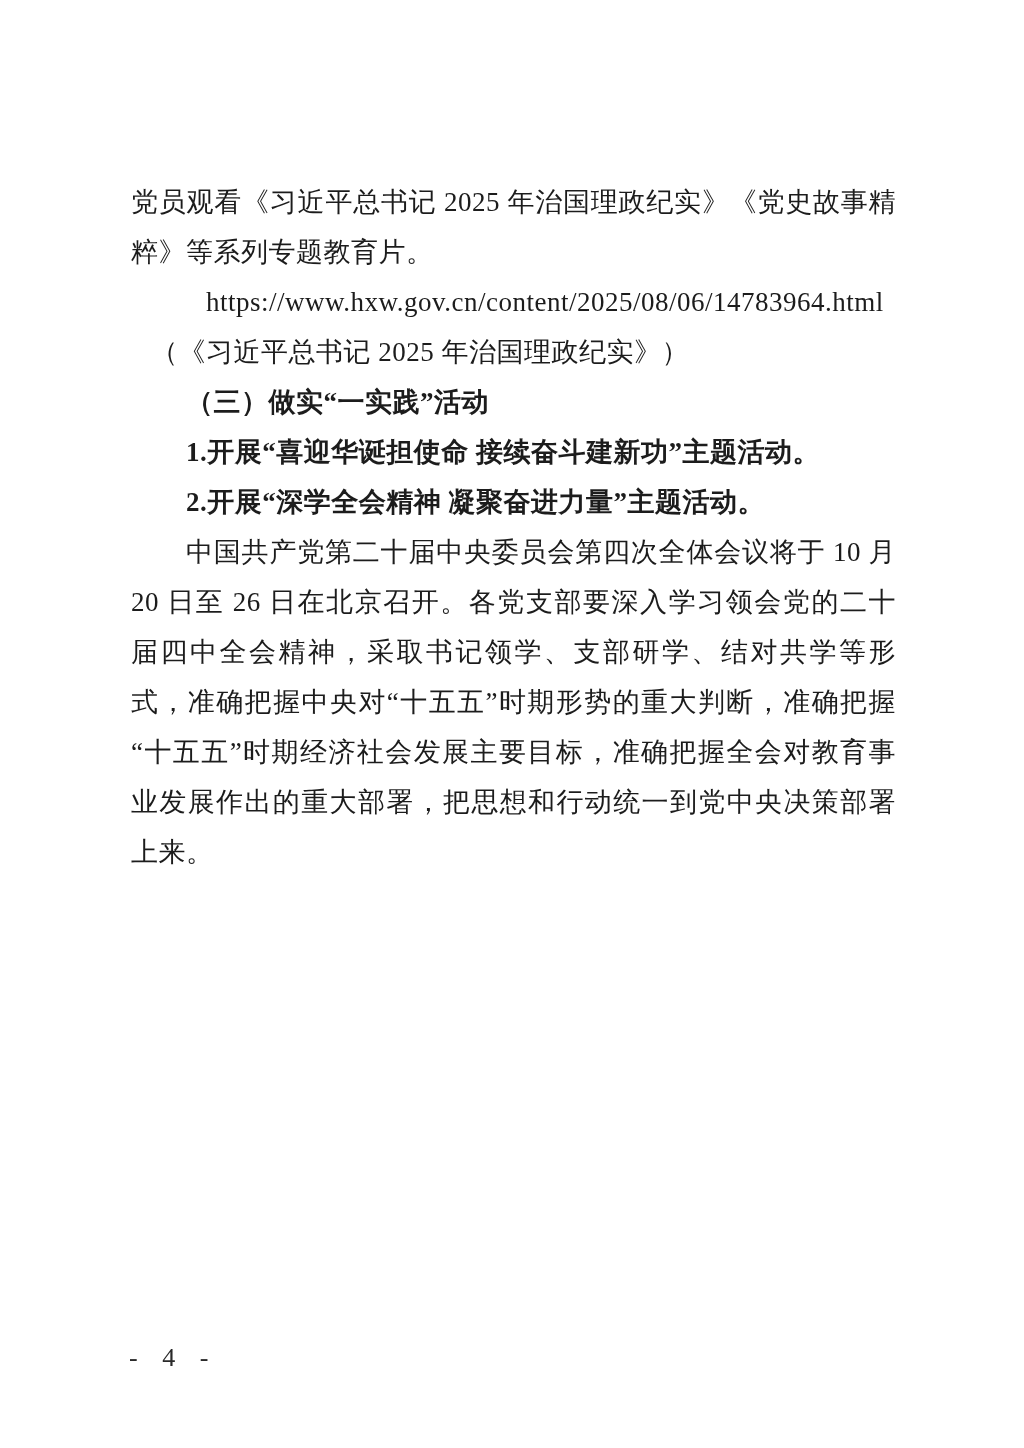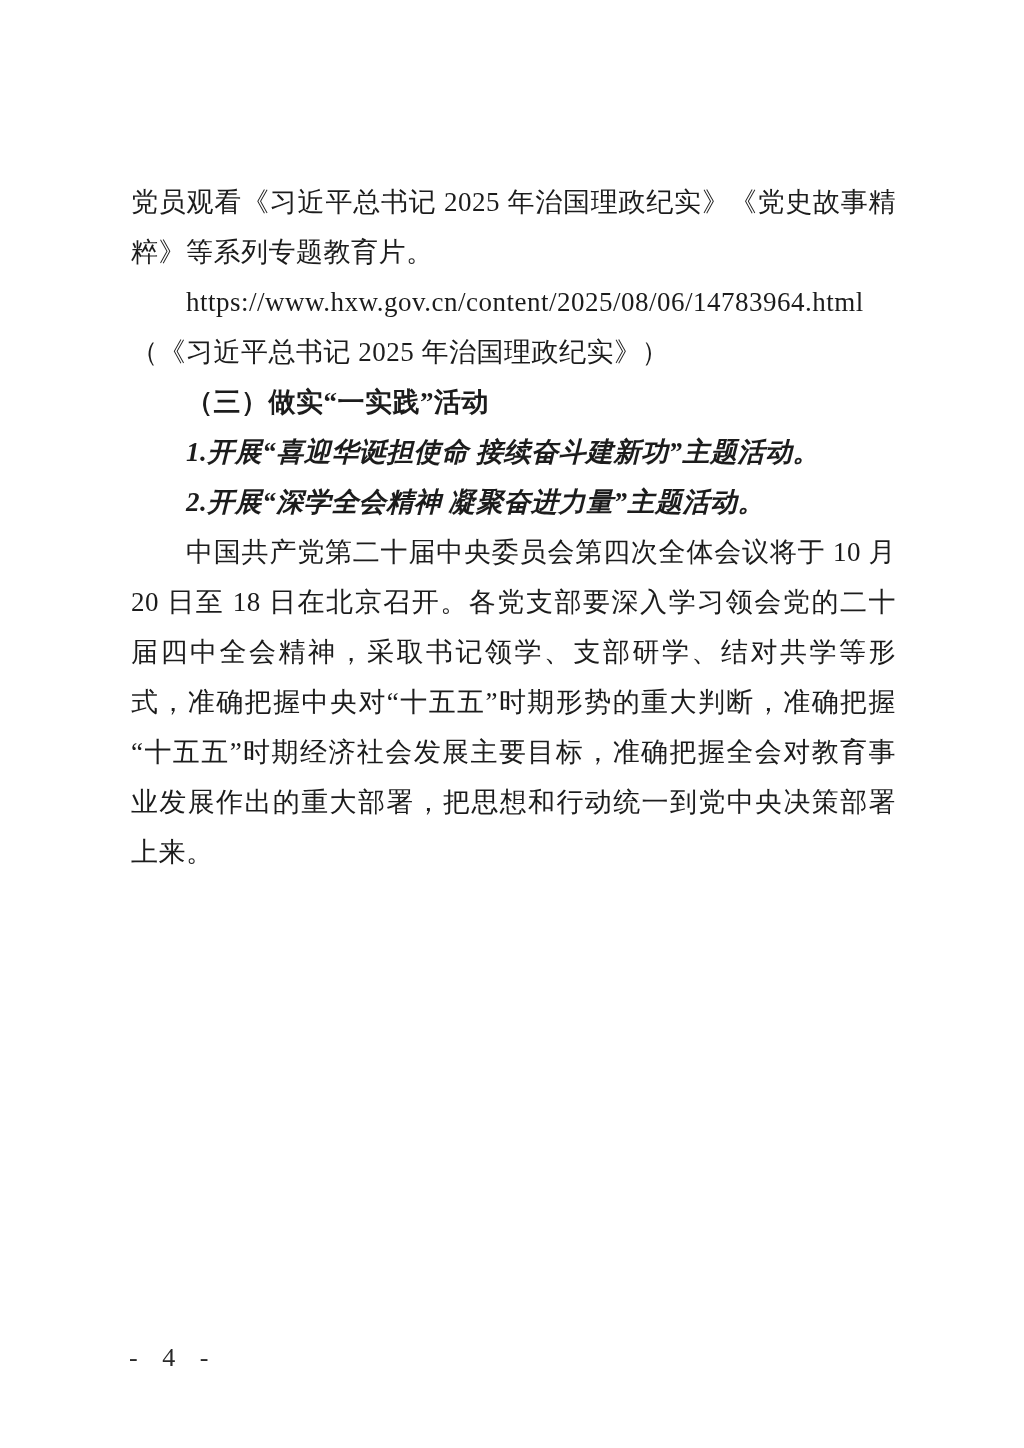--- a/index.html
+++ b/index.html
@@ -28,28 +28,27 @@
     width: 765px;
   }
   p.line {
     margin: 0;
     font-size: 27px;
     line-height: 50px;
     text-align: justify;
     letter-spacing: 0.5px;
   }
   p.indent { text-indent: 55px; }
-  p.url { word-break: break-all; }
+  p.url { word-break: break-all; margin-left: 20px; }
   p.heading-kai {
     
     font-weight: 700;
   }
   p.heading-bold {
     font-weight: 700;
-    font-style: italic;
   }
   .footer-pagenum {
     position: absolute;
     left: 129px;
     top: 1341px;
     font-size: 26px;
     line-height: 34px;
     letter-spacing: 9px;
     color: #2a2a2a;
     white-space: pre;
@@ -66,18 +65,18 @@
     <p class="line indent url">https://www.hxw.gov.cn/content/2025/08/06/14783964.html（《习近平总书记 2025 年治国理政纪实》）</p>
 
 
     <p class="line indent heading-kai">（三）做实“一实践”活动</p>
 
     <p class="line indent heading-bold">1.开展“喜迎华诞担使命 接续奋斗建新功”主题活动。</p>
 
 
     <p class="line indent heading-bold">2.开展“深学全会精神 凝聚奋进力量”主题活动。</p>
 
-    <p class="line indent">中国共产党第二十届中央委员会第四次全体会议将于 10 月 20 日至 18 日在北京召开。各党支部要深入学习领会党的二十届四中全会精神，采取书记领学、支部研学、结对共学等形式，准确把握中央对“十五五”时期形势的重大判断，准确把握“十五五”时期经济社会发展主要目标，准确把握全会对教育事业发展作出的重大部署，把思想和行动统一到党中央决策部署上来。</p>
+    <p class="line indent">中国共产党第二十届中央委员会第四次全体会议将于 10 月 20 日至 26 日在北京召开。各党支部要深入学习领会党的二十届四中全会精神，采取书记领学、支部研学、结对共学等形式，准确把握中央对“十五五”时期形势的重大判断，准确把握“十五五”时期经济社会发展主要目标，准确把握全会对教育事业发展作出的重大部署，把思想和行动统一到党中央决策部署上来。</p>
 
   </div>
 
   <div class="footer-pagenum">- 4 -</div>
 </div>
 
 </body></html>

